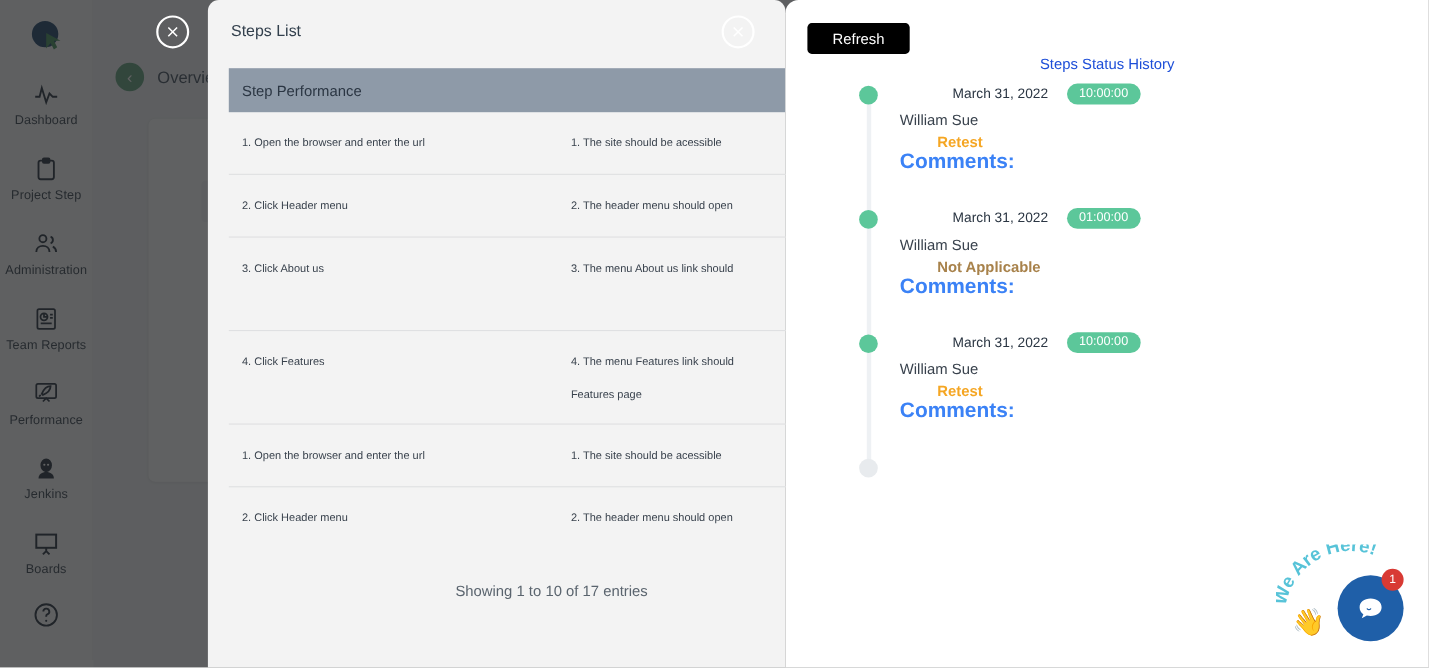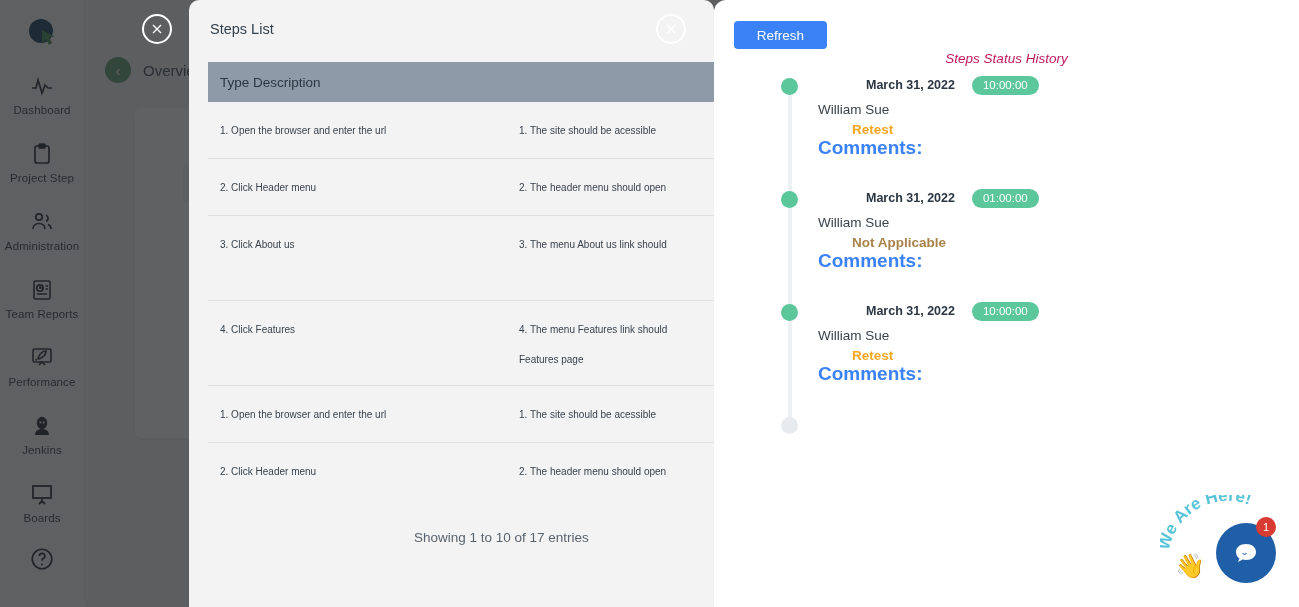--- a/index.html
+++ b/index.html
@@ -84,40 +84,40 @@
     position:absolute; left:225px; top:530px; font-size:13.5px; color:#5a646e;
   }
 
   
   .right-panel {
     position:absolute; left:714px; top:0; width:585px; height:607px;
     background:#ffffff; border-top-left-radius:12px;
   }
   .refresh-btn {
     position:absolute; left:20px; top:21px; width:93px; height:28px;
-    background:#3b82f6; color:#ffffff; border:none; border-radius:4px;
+    background:#000000; color:#ffffff; border:none; border-radius:4px;
     font-size:13.5px; font-family:"Liberation Sans", sans-serif; cursor:pointer;
   }
   .hist-title {
     position:absolute; left:0; top:51px; width:585px; text-align:center;
-    font-size:13.5px; color:#be185d;font-style:italic;
+    font-size:13.5px; color:#1d4ed8;
   }
   .timeline { position:absolute; left:56px; top:74px; width:520px; }
   .tl-entry { position:relative; padding-left:48px; height:113px; }
   .tl-dot {
     position:absolute; left:11px; top:4px; width:17px; height:17px;
     border-radius:50%; background:#5cc79a;
   }
   .tl-dot.muted { background:#e8ebee; }
   .tl-line {
     position:absolute; left:17.5px; top:18px; width:4px; height:113px;
     background:#eef1f4;
   }
   .tl-row1 { display:flex; align-items:center; gap:17px; height:22px; }
-  .tl-date { font-size:12.5px; color:#2b3643; font-weight:bold;padding-left:48px; }
+  .tl-date { font-size:12.5px; color:#2b3643; font-weight:normal;padding-left:48px; }
   .tl-time {
     background:#5cc79a; color:#ffffff; font-size:11.5px;
     border-radius:11px; padding:3px 11px 4px;
   }
   .tl-user { font-size:13.5px; color:#39424d; margin-top:6px; }
   .tl-status { font-size:13.5px; margin-top:5px; font-weight:bold;padding-left:34px; }
   .tl-comments { font-size:19px; color:#3b82f6; font-weight:bold; margin-top:0; }
 
   
   .chat-widget { position:absolute; left:1160px; top:495px; width:130px; height:110px; }
@@ -265,21 +265,21 @@
     <svg width="14" height="14" viewBox="0 0 14 14" stroke="#ffffff" stroke-width="1.4">
       <path d="M3 3 L11 11 M11 3 L3 11"></path>
     </svg>
   </div>
 
   <div class="modal">
     <div class="modal-title">Steps List</div>
 
     <div class="steps-table">
       <div class="st-head">
-        <div class="c1">Type Description</div>
+        <div class="c1">Step Performance</div>
       </div>
 
       <div class="st-row">
         <div class="c1">1. Open the browser and enter the url</div>
         <div class="c2">1. The site should be acessible</div>
       </div>
 
       <div class="st-row">
         <div class="c1">2. Click Header menu</div>
         <div class="c2">2. The header menu should open</div>

